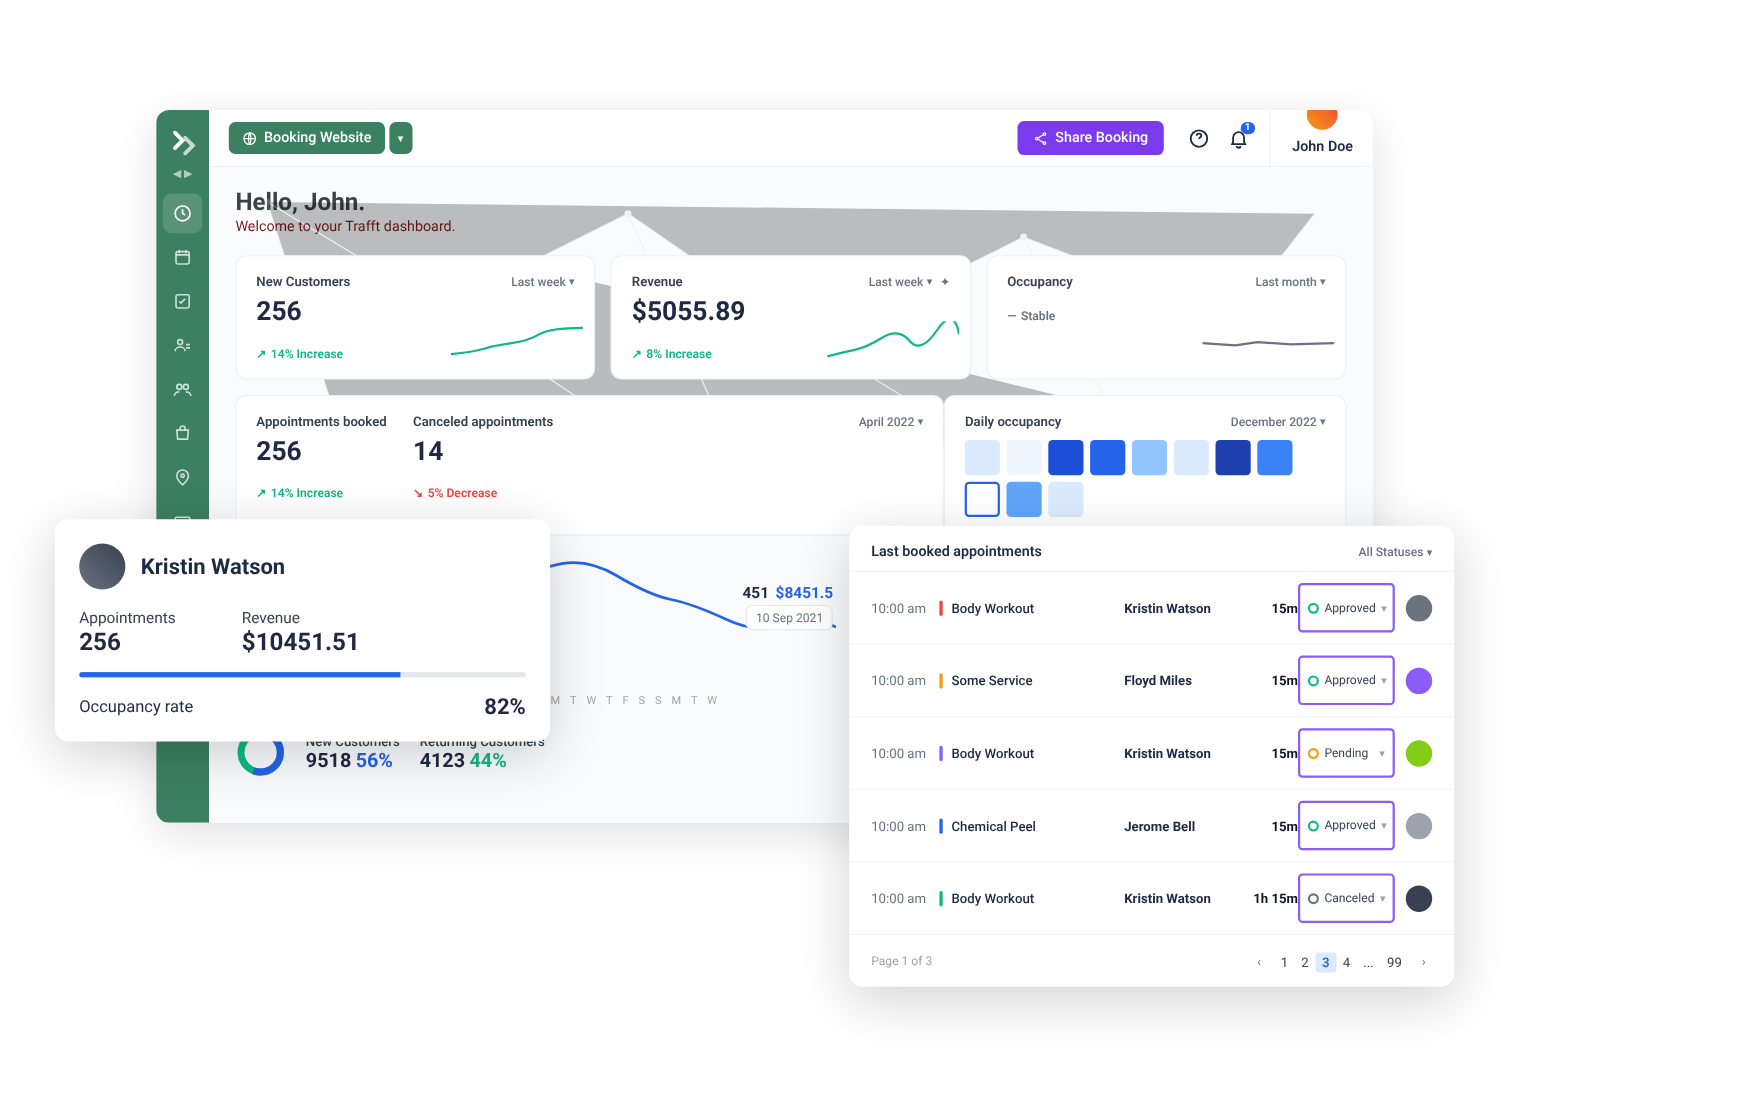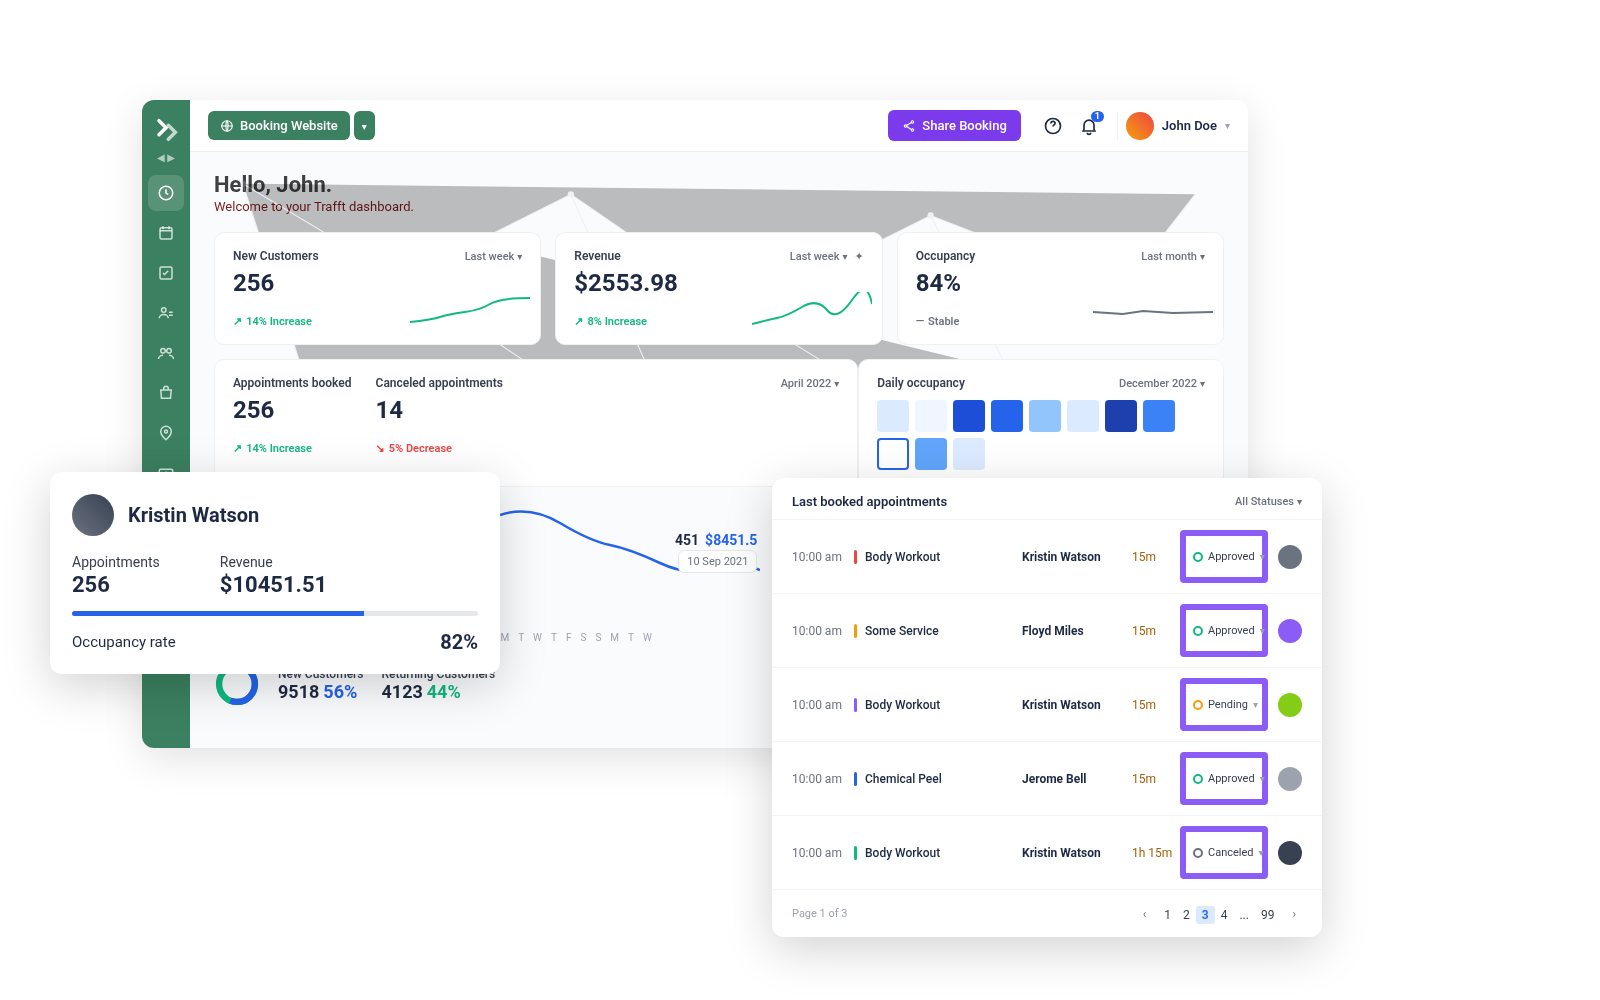--- a/index.html
+++ b/index.html
@@ -13,21 +13,21 @@
 .side-icon svg{width:18px;height:18px;}
 .main{flex:1;display:flex;flex-direction:column;}
 .topbar{height:52px;border-bottom:1px solid #eef0f4;display:flex;align-items:center;padding:0 18px;}
 .booking-btn{background:#3B8060;color:#fff;border:none;border-radius:6px;padding:7px 12px;font-size:13px;font-weight:500;display:flex;align-items:center;gap:6px;cursor:pointer;}
 .booking-caret{background:#3B8060;color:#fff;border:none;border-radius:6px;padding:7px 8px;margin-left:4px;cursor:pointer;}
 .spacer{flex:1;}
 .share-btn{background:#7C3AED;color:#fff;border:none;border-radius:6px;padding:8px 14px;font-size:13px;font-weight:500;display:flex;align-items:center;gap:6px;cursor:pointer;margin-right:14px;}
 .top-icon{width:36px;height:36px;display:flex;align-items:center;justify-content:center;cursor:pointer;position:relative;color:#1e2a44;}
 .top-icon svg{width:20px;height:20px;}
 .bell-badge{position:absolute;top:3px;right:3px;background:#2563EB;color:#fff;font-size:9px;font-weight:700;border-radius:8px;padding:1px 4px;line-height:1;}
-.user-chip{display:flex;align-items:center;gap:8px;margin-left:10px;cursor:pointer;padding-left:8px;border-left:1px solid #eef0f4;}
+.user-chip{display:flex;align-items:center;gap:8px;margin-left:10px;cursor:pointer;padding-left:20px;border-left:1px solid #eef0f4;flex-direction:column;}
 .avatar{width:28px;height:28px;border-radius:50%;background:linear-gradient(45deg,#f59e0b,#ef4444);}
 .user-name{font-size:13px;font-weight:600;color:#1e2a44;}
 .content{padding:20px 24px;flex:1;overflow:hidden;background:#fafbfc;position:relative;}
 .mesh{position:absolute;inset:0;opacity:0.25;pointer-events:none;}
 .greeting{font-size:22px;font-weight:700;color:#404040;}
 .greeting-sub{font-size:13px;color:#7f1d1d;margin-top:2px;margin-bottom:18px;}
 .row1{display:flex;gap:14px;}
 .card{background:#fff;border:1px solid #eef0f4;border-radius:10px;padding:16px 18px;position:relative;z-index:1;}
 .stat-card{flex:1;}
 .card-title{font-size:12px;color:#374151;font-weight:600;}
@@ -70,22 +70,22 @@
 .occ-val{font-size:20px;font-weight:700;color:#1e2a44;text-align:center;}
 
 .appts-panel{position:absolute;left:772px;top:478px;width:550px;background:#fff;border-radius:12px;box-shadow:0 12px 48px rgba(0,0,0,0.18);z-index:5;}
 .panel-hd{display:flex;justify-content:space-between;align-items:center;padding:16px 20px 10px;}
 .panel-title{font-size:13px;font-weight:600;color:#1e2a44;}
 .appt-row{display:flex;align-items:center;padding:10px 20px;border-top:1px solid #f3f4f6;font-size:12px;}
 .appt-time{width:62px;color:#6b7280;}
 .appt-svc{flex:1;display:flex;align-items:center;gap:8px;color:#1e2a44;font-weight:500;}
 .svc-bar{width:3px;height:14px;border-radius:2px;}
 .appt-cust{width:110px;font-weight:700;color:#1e2a44;}
-.appt-dur{width:48px;color:#a16207;text-align:left;}
-.status-chip{width:88px;border:6px solid #8b5cf6;border-radius:4px;padding:14px 7px;display:flex;align-items:center;gap:5px;font-size:11px;color:#374151;cursor:pointer;text-align:center;}
+.appt-dur{width:48px;color:#0f172a;text-align:right;font-weight:bold;}
+.status-chip{width:88px;border:2px solid #8b5cf6;border-radius:4px;padding:14px 7px;display:flex;align-items:center;gap:5px;font-size:11px;color:#374151;cursor:pointer;text-align:center;}
 .status-dot{width:10px;height:10px;border-radius:50%;border:2px solid;flex-shrink:0;}
 .appt-avatar{width:24px;height:24px;border-radius:50%;margin-left:10px;}
 .panel-foot{display:flex;justify-content:space-between;align-items:center;padding:14px 20px;border-top:1px solid #f1f3f6;}
 .page-info{font-size:11px;color:#9ca3af;}
 .pager{display:flex;gap:6px;align-items:center;}
 .pg{font-size:12px;color:#374151;padding:2px 6px;border-radius:3px;cursor:pointer;}
 .pg.active{background:#dbeafe;color:#2563EB;font-weight:600;}
 .pg.arrow{color:#6b7280;}
 .tooltip{position:absolute;left:675px;top:532px;z-index:2;display:flex;flex-direction:column;align-items:flex-end;}
 .tt-top{font-size:14px;font-weight:700;}
@@ -236,38 +236,37 @@
         </div>
         <div class="card stat-card">
           <div class="stat-head">
             <span class="card-title">Revenue</span>
             <span class="dd-inline">
                 <span>Last week</span>
                 <span class="chevron">▾</span>
                 <span class="star-ic">✦</span>
               </span>
           </div>
-          <div class="stat-value">$2553.98</div>
+          <div class="stat-value">$5055.89</div>
           <div class="trend up">
               <span>↗</span>
               <span>8% Increase</span>
             </div>
           <svg class="spark" viewBox="0 0 120 40">
               <path d="M0 32 Q15 28 25 26 T50 15 T75 18 T100 8 T120 12" stroke="#10b981" stroke-width="2" fill="none"></path>
             </svg>
         </div>
         <div class="card stat-card">
           <div class="stat-head">
             <span class="card-title">Occupancy</span>
             <span class="dd-inline">
                 <span>Last month</span>
                 <span class="chevron">▾</span>
               </span>
           </div>
-          <div class="stat-value">84%</div>
           <div class="trend stable">
               <span>—</span>
               <span>Stable</span>
             </div>
           <svg class="spark" viewBox="0 0 120 40">
               <path d="M0 20 L30 22 L50 19 L80 21 L120 20" stroke="#6b7280" stroke-width="2" fill="none"></path>
             </svg>
         </div>
       </div>
 

